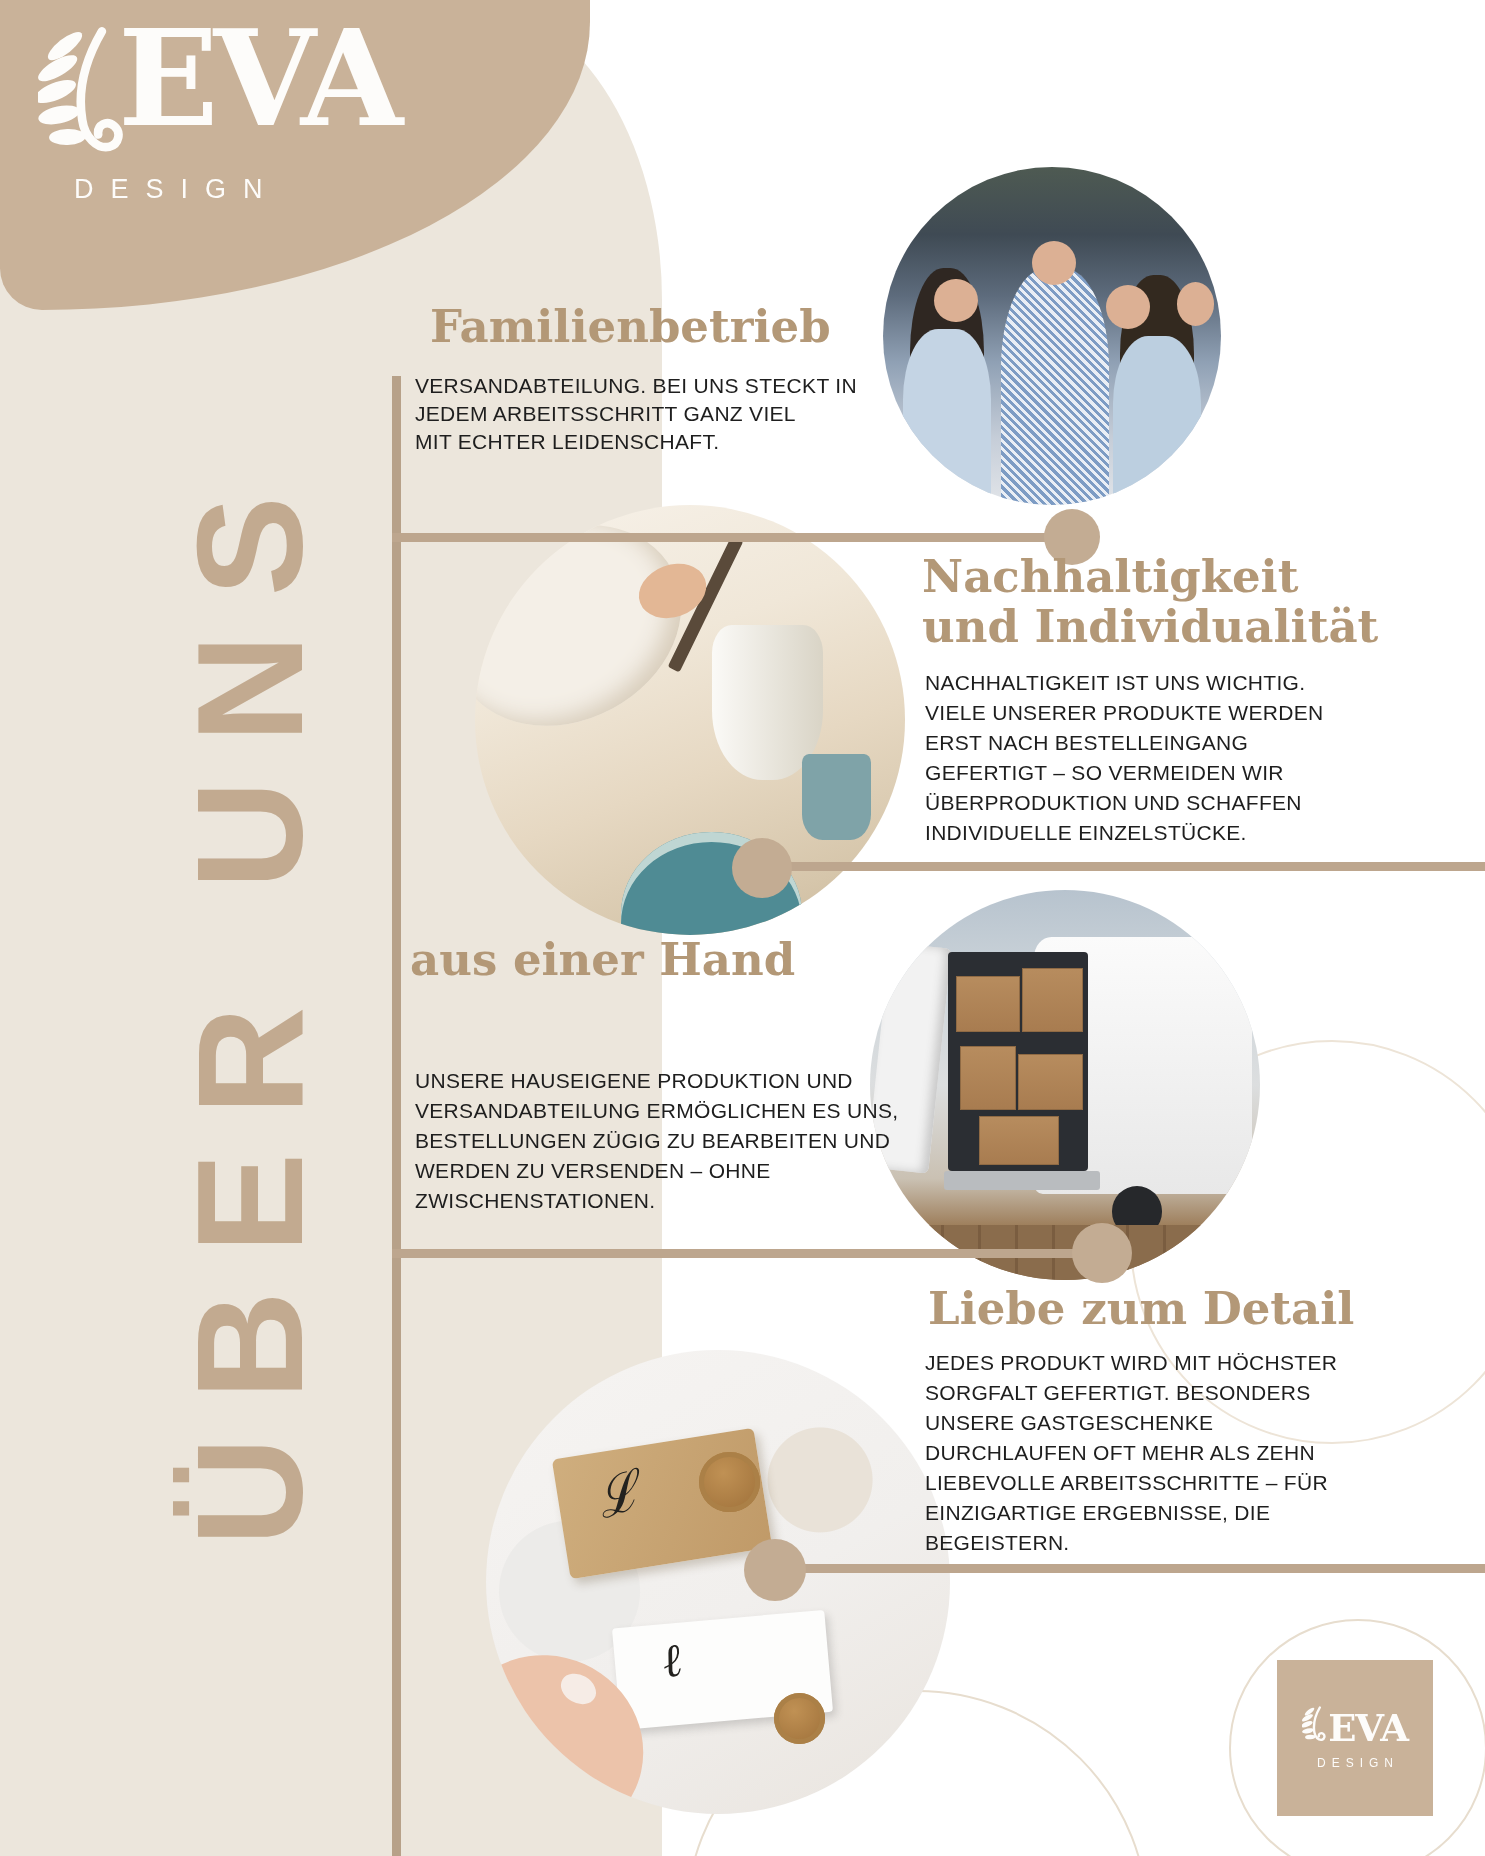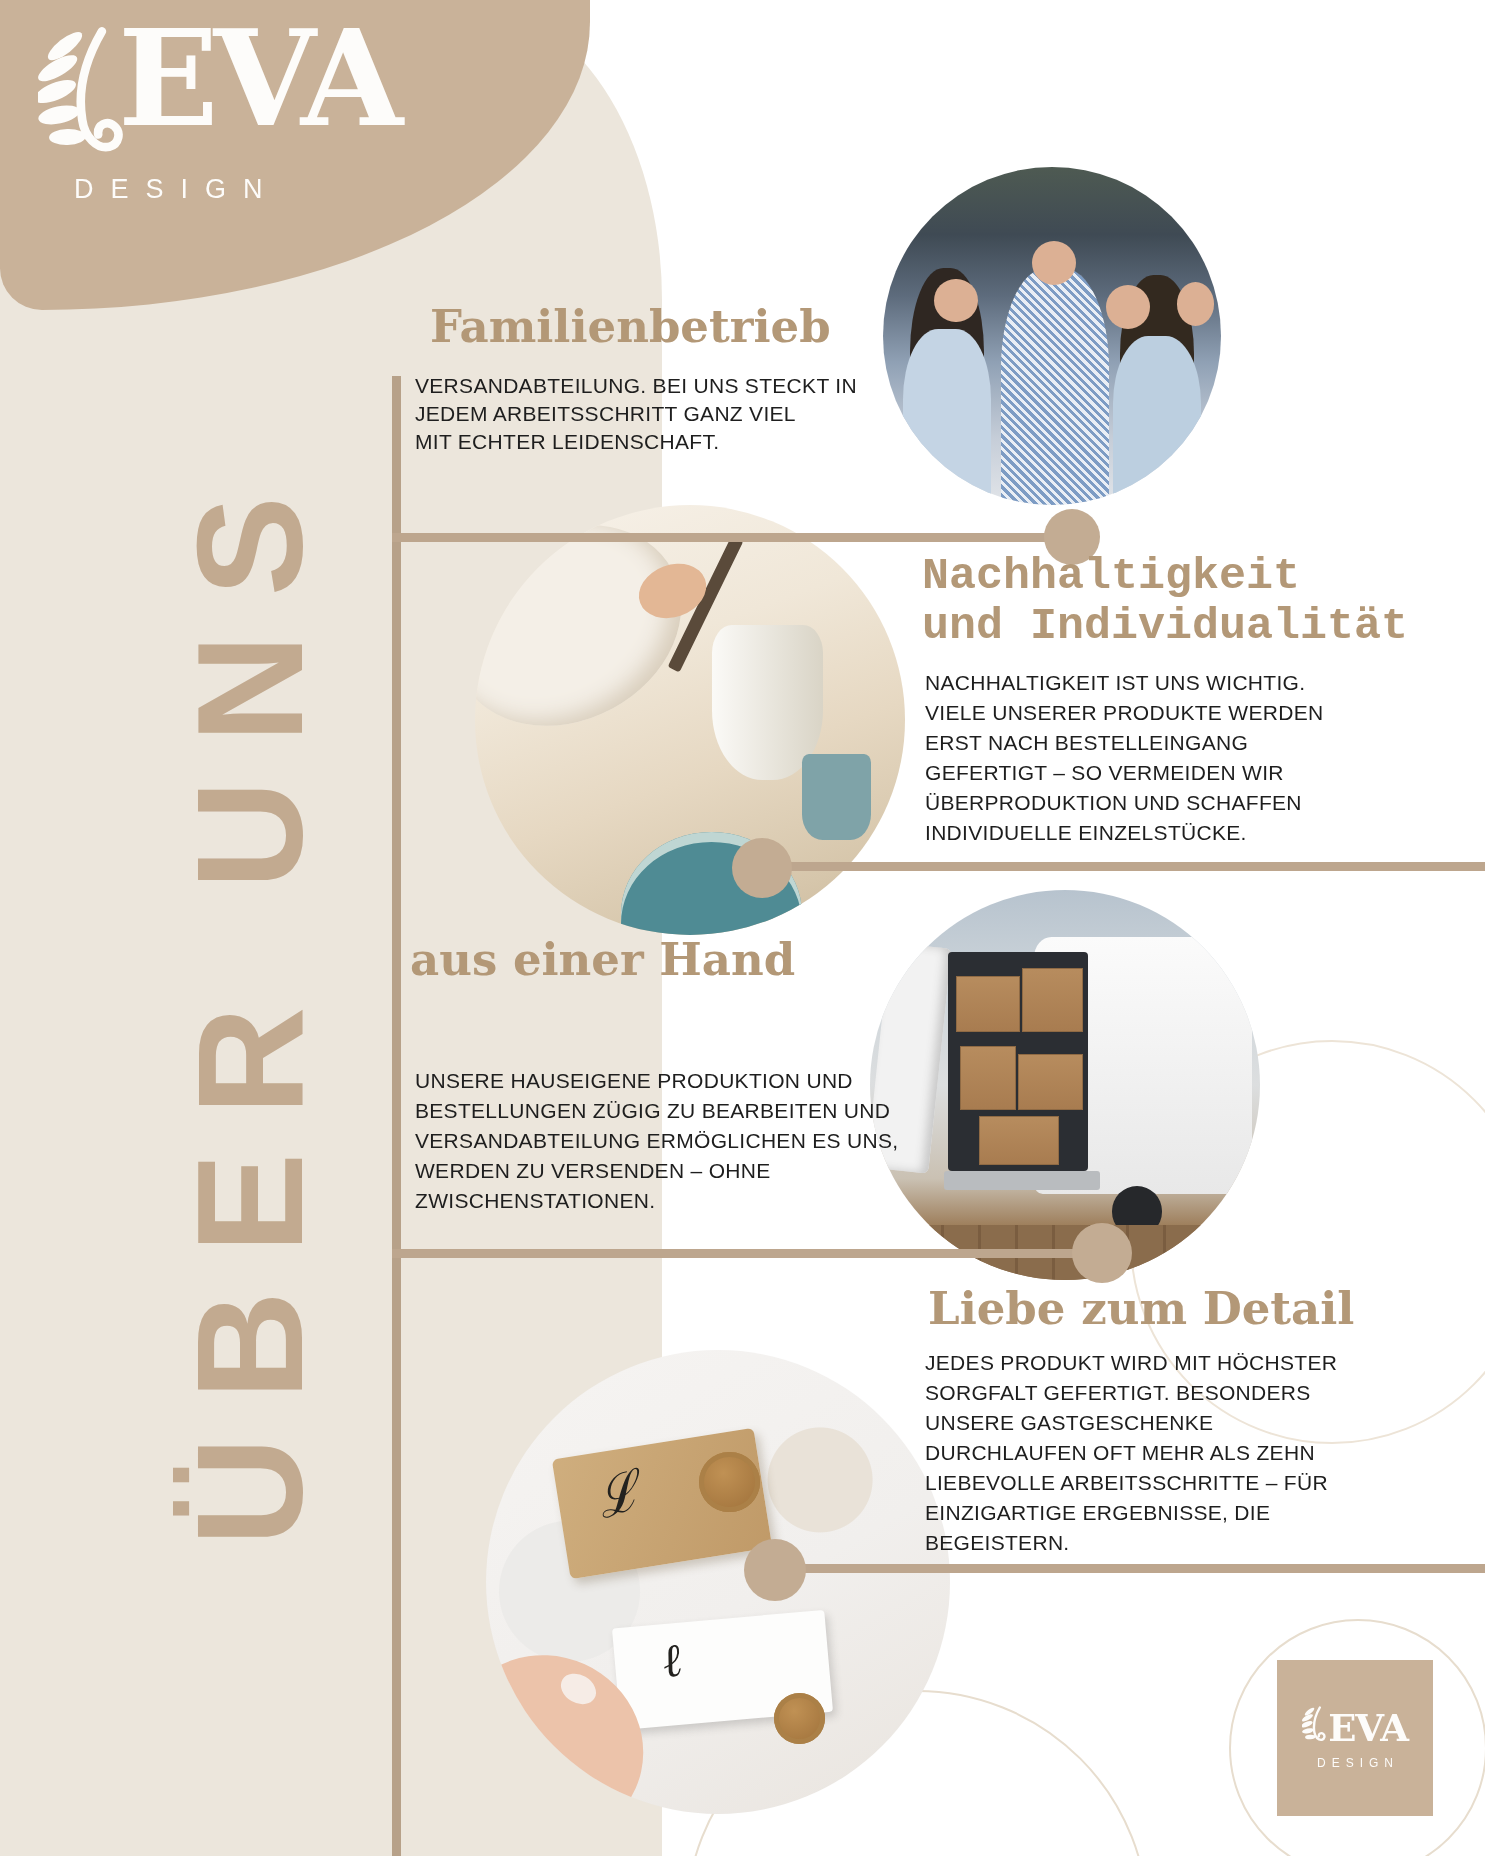--- a/index.html
+++ b/index.html
@@ -101,21 +101,21 @@
   .nail{left:16%;top:70%;width:8%;height:6%;background:#f6ece6;border-radius:50%;transform:rotate(30deg);}
 
   
   .h-serif{position:absolute;font-family:"DejaVu Serif",serif;font-weight:700;color:#b39877;
            font-size:45px;line-height:50px;z-index:6;}
   .ws-wide{word-spacing:18px;}
   .body-text{position:absolute;color:#1e1e1e;font-size:21px;letter-spacing:.3px;z-index:6;}
   .body-text div{white-space:nowrap;}
   .s1-h{left:410px;top:302px;margin-left:20px;}
   .s1-b{left:415px;top:372px;}  .s1-b div{line-height:28px;}
-  .s2-h{left:922px;top:552px;font-family:Liberation Mono, monospace;}
+  .s2-h{left:922px;top:552px;}
   .s2-b{left:925px;top:668px;}  .s2-b div{line-height:30px;}
   .s3-h{left:410px;top:934px;line-height:52px;}
   .s3-b{left:415px;top:1066px;} .s3-b div{line-height:30px;}
   .s4-h{left:928px;top:1284px;}
   .s4-b{left:925px;top:1348px;} .s4-b div{line-height:30px;}
 
   
   .logo-square{position:absolute;left:1277px;top:1660px;width:156px;height:156px;background:#c9b299;
                z-index:2;display:flex;flex-direction:column;align-items:center;justify-content:center;}
   .lsq-row{display:flex;align-items:center;}
@@ -235,22 +235,22 @@
     <div>GEFERTIGT – SO VERMEIDEN WIR</div>
     <div>ÜBERPRODUKTION UND SCHAFFEN</div>
     <div>INDIVIDUELLE EINZELSTÜCKE.</div>
   </div>
 
   <div class="h-serif s3-h">
     <div>aus einer Hand</div>
   </div>
   <div class="body-text s3-b">
     <div>UNSERE HAUSEIGENE PRODUKTION UND</div>
+    <div>VERSANDABTEILUNG ERMÖGLICHEN ES UNS,</div>
     <div>BESTELLUNGEN ZÜGIG ZU BEARBEITEN UND</div>
-    <div>VERSANDABTEILUNG ERMÖGLICHEN ES UNS,</div>
     <div>WERDEN ZU VERSENDEN – OHNE</div>
     <div>ZWISCHENSTATIONEN.</div>
   </div>
 
   <div class="h-serif s4-h">
     <div>Liebe zum Detail</div>
   </div>
   <div class="body-text s4-b">
     <div>JEDES PRODUKT WIRD MIT HÖCHSTER</div>
     <div>SORGFALT GEFERTIGT. BESONDERS</div>

